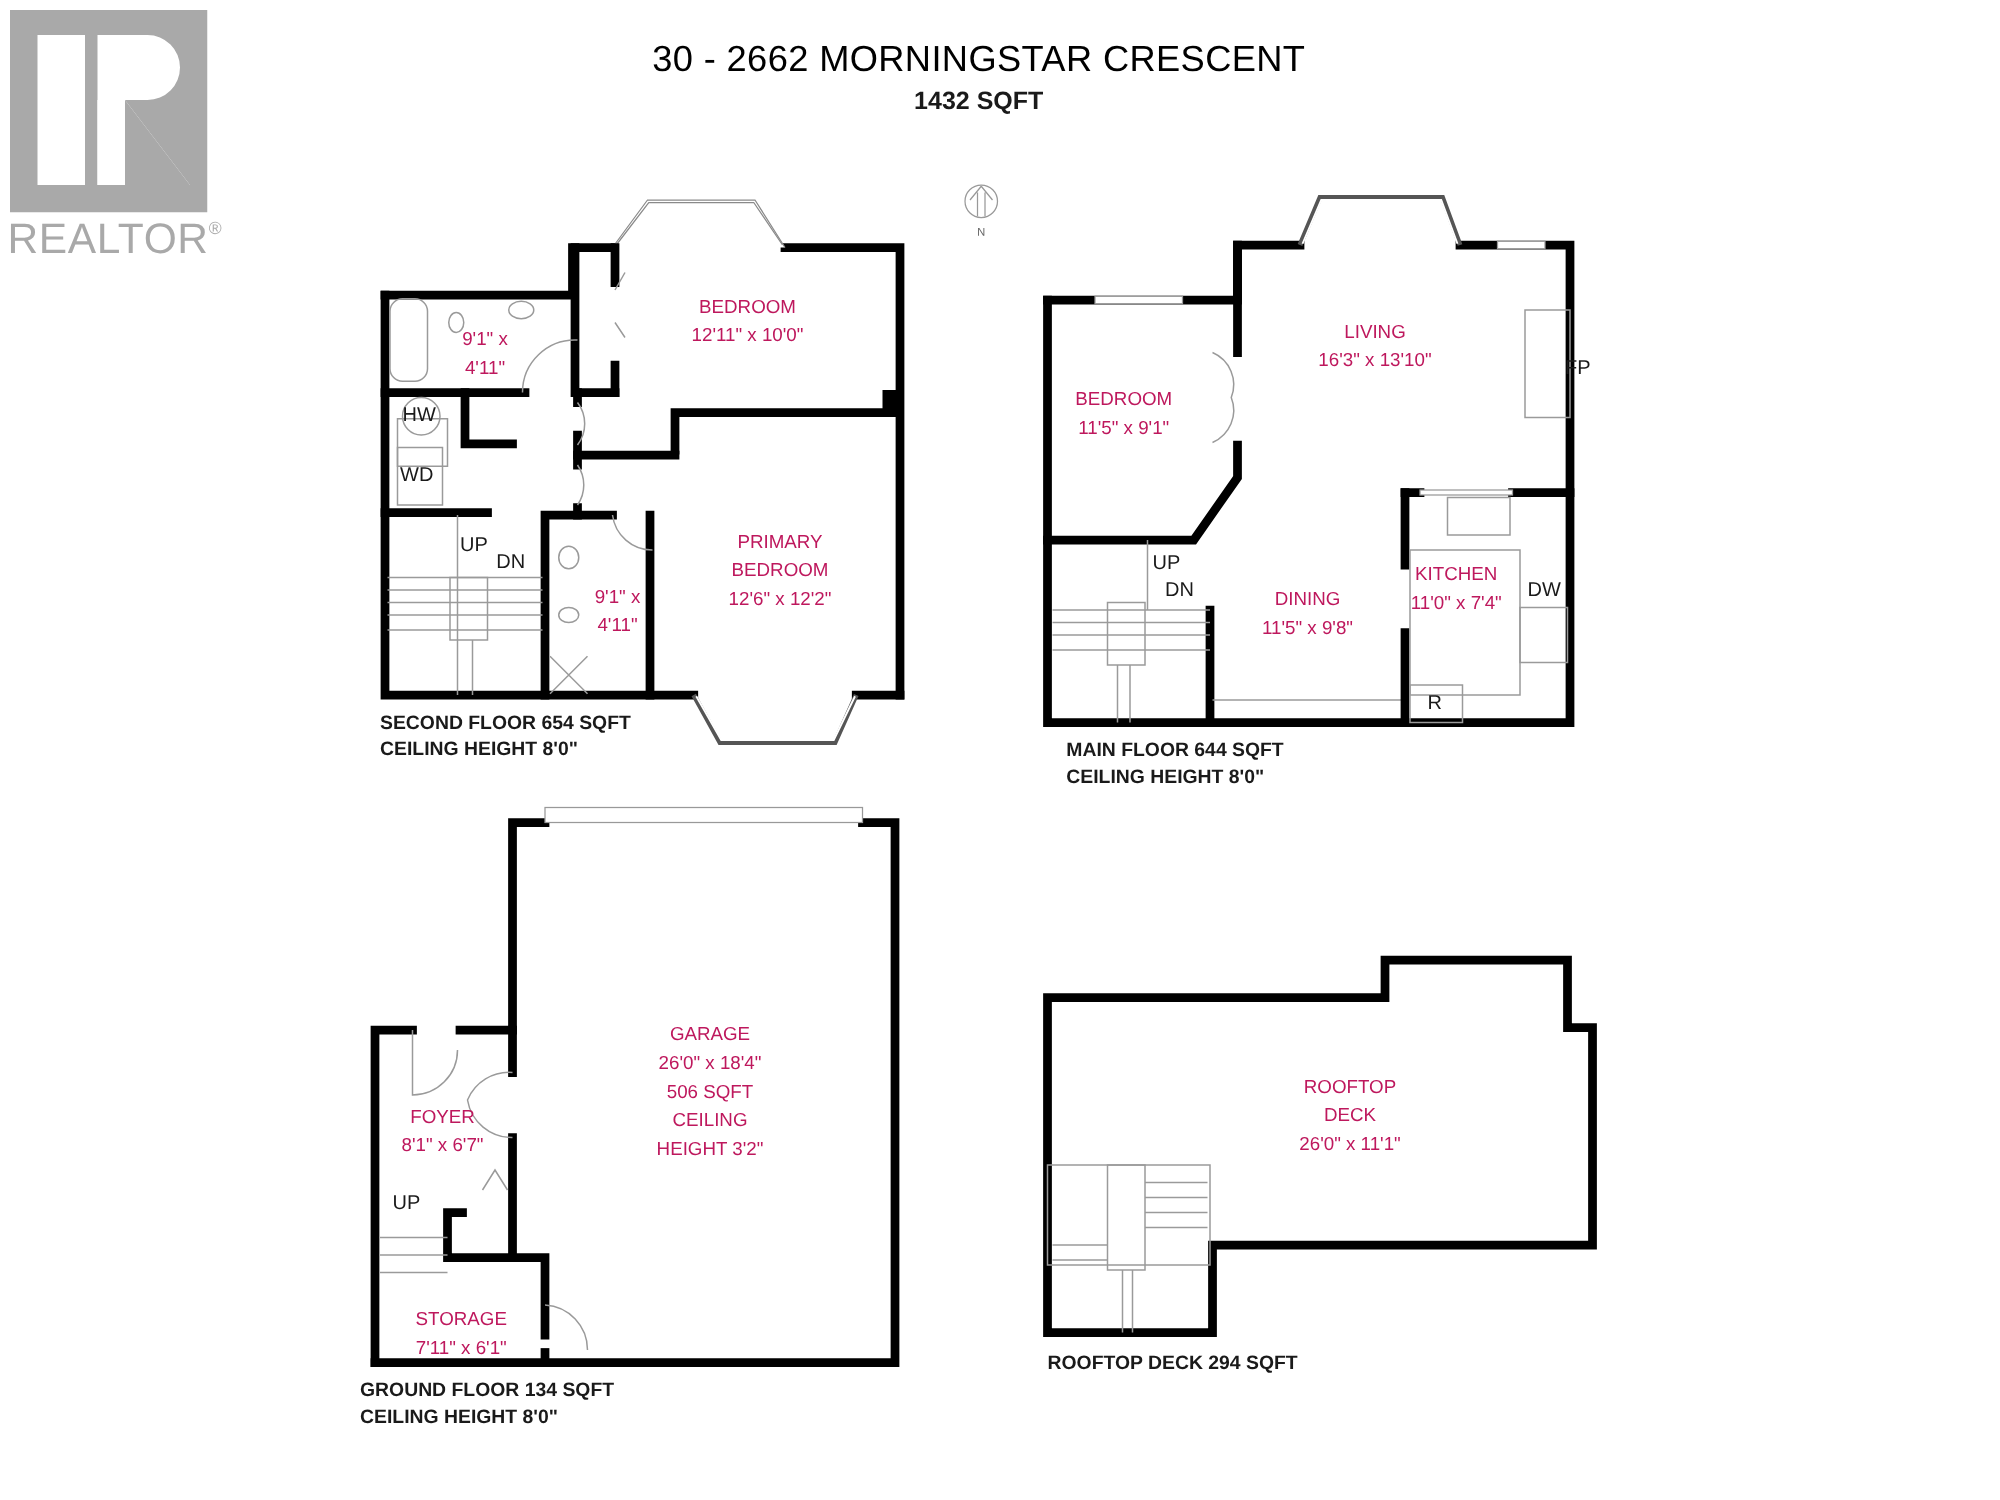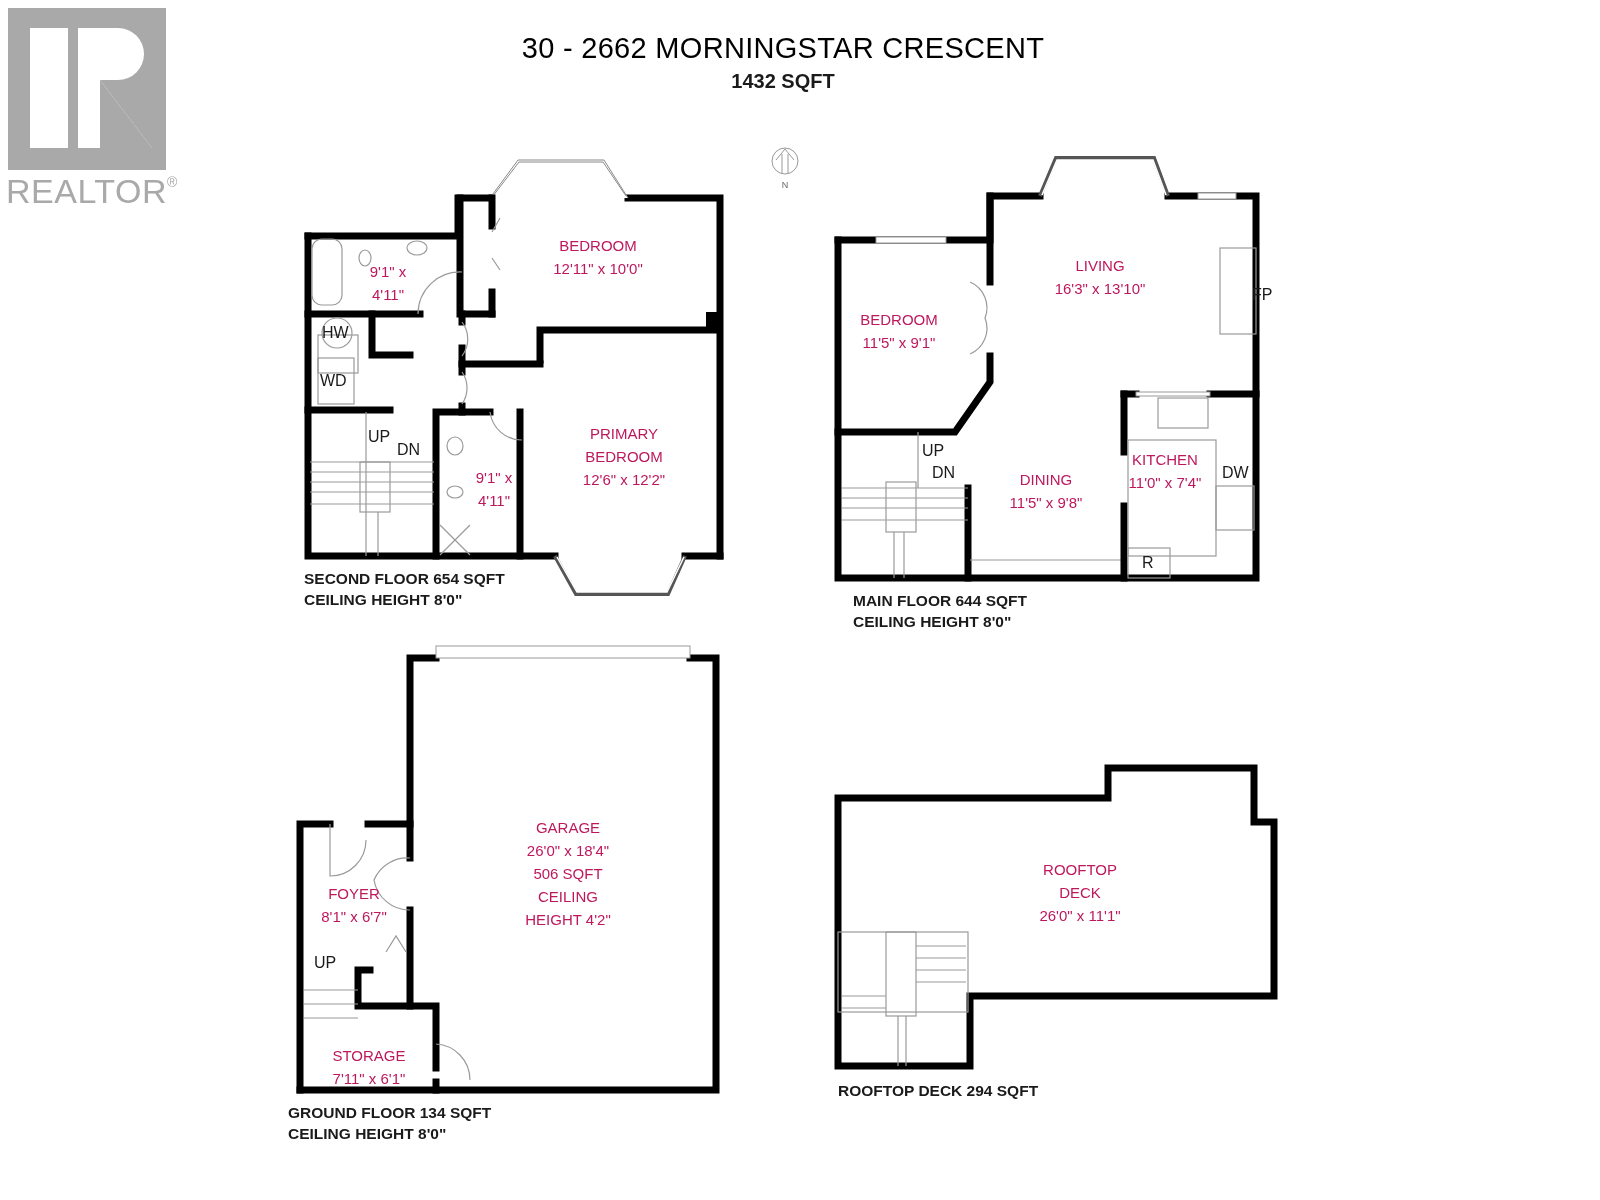--- a/index.html
+++ b/index.html
@@ -178,21 +178,21 @@
 <div class="fix-label" style="left:1142px;top:554px;">R</div>
 <div class="fix-label" style="left:922px;top:442px;">UP</div>
 <div class="fix-label" style="left:932px;top:464px;">DN</div>
 <div class="floor-caption" style="left:838px;top:590px;margin-left:15px;">MAIN FLOOR 644 SQFT
 CEILING HEIGHT 8'0"</div>
 
 <div class="room-label" style="left:500px;top:816px;width:136px;">GARAGE
 26'0" x 18'4"
 506 SQFT
 CEILING
-HEIGHT 4'2"</div>
+HEIGHT 3'2"</div>
 <div class="room-label" style="left:306px;top:882px;width:96px;">FOYER
 8'1" x 6'7"</div>
 <div class="room-label" style="left:314px;top:1044px;width:110px;">STORAGE
 7'11" x 6'1"</div>
 <div class="fix-label" style="left:314px;top:954px;">UP</div>
 <div class="floor-caption" style="left:288px;top:1102px;">GROUND FLOOR 134 SQFT
 CEILING HEIGHT 8'0"</div>
 
 <div class="room-label" style="left:1010px;top:858px;width:140px;">ROOFTOP
 DECK

